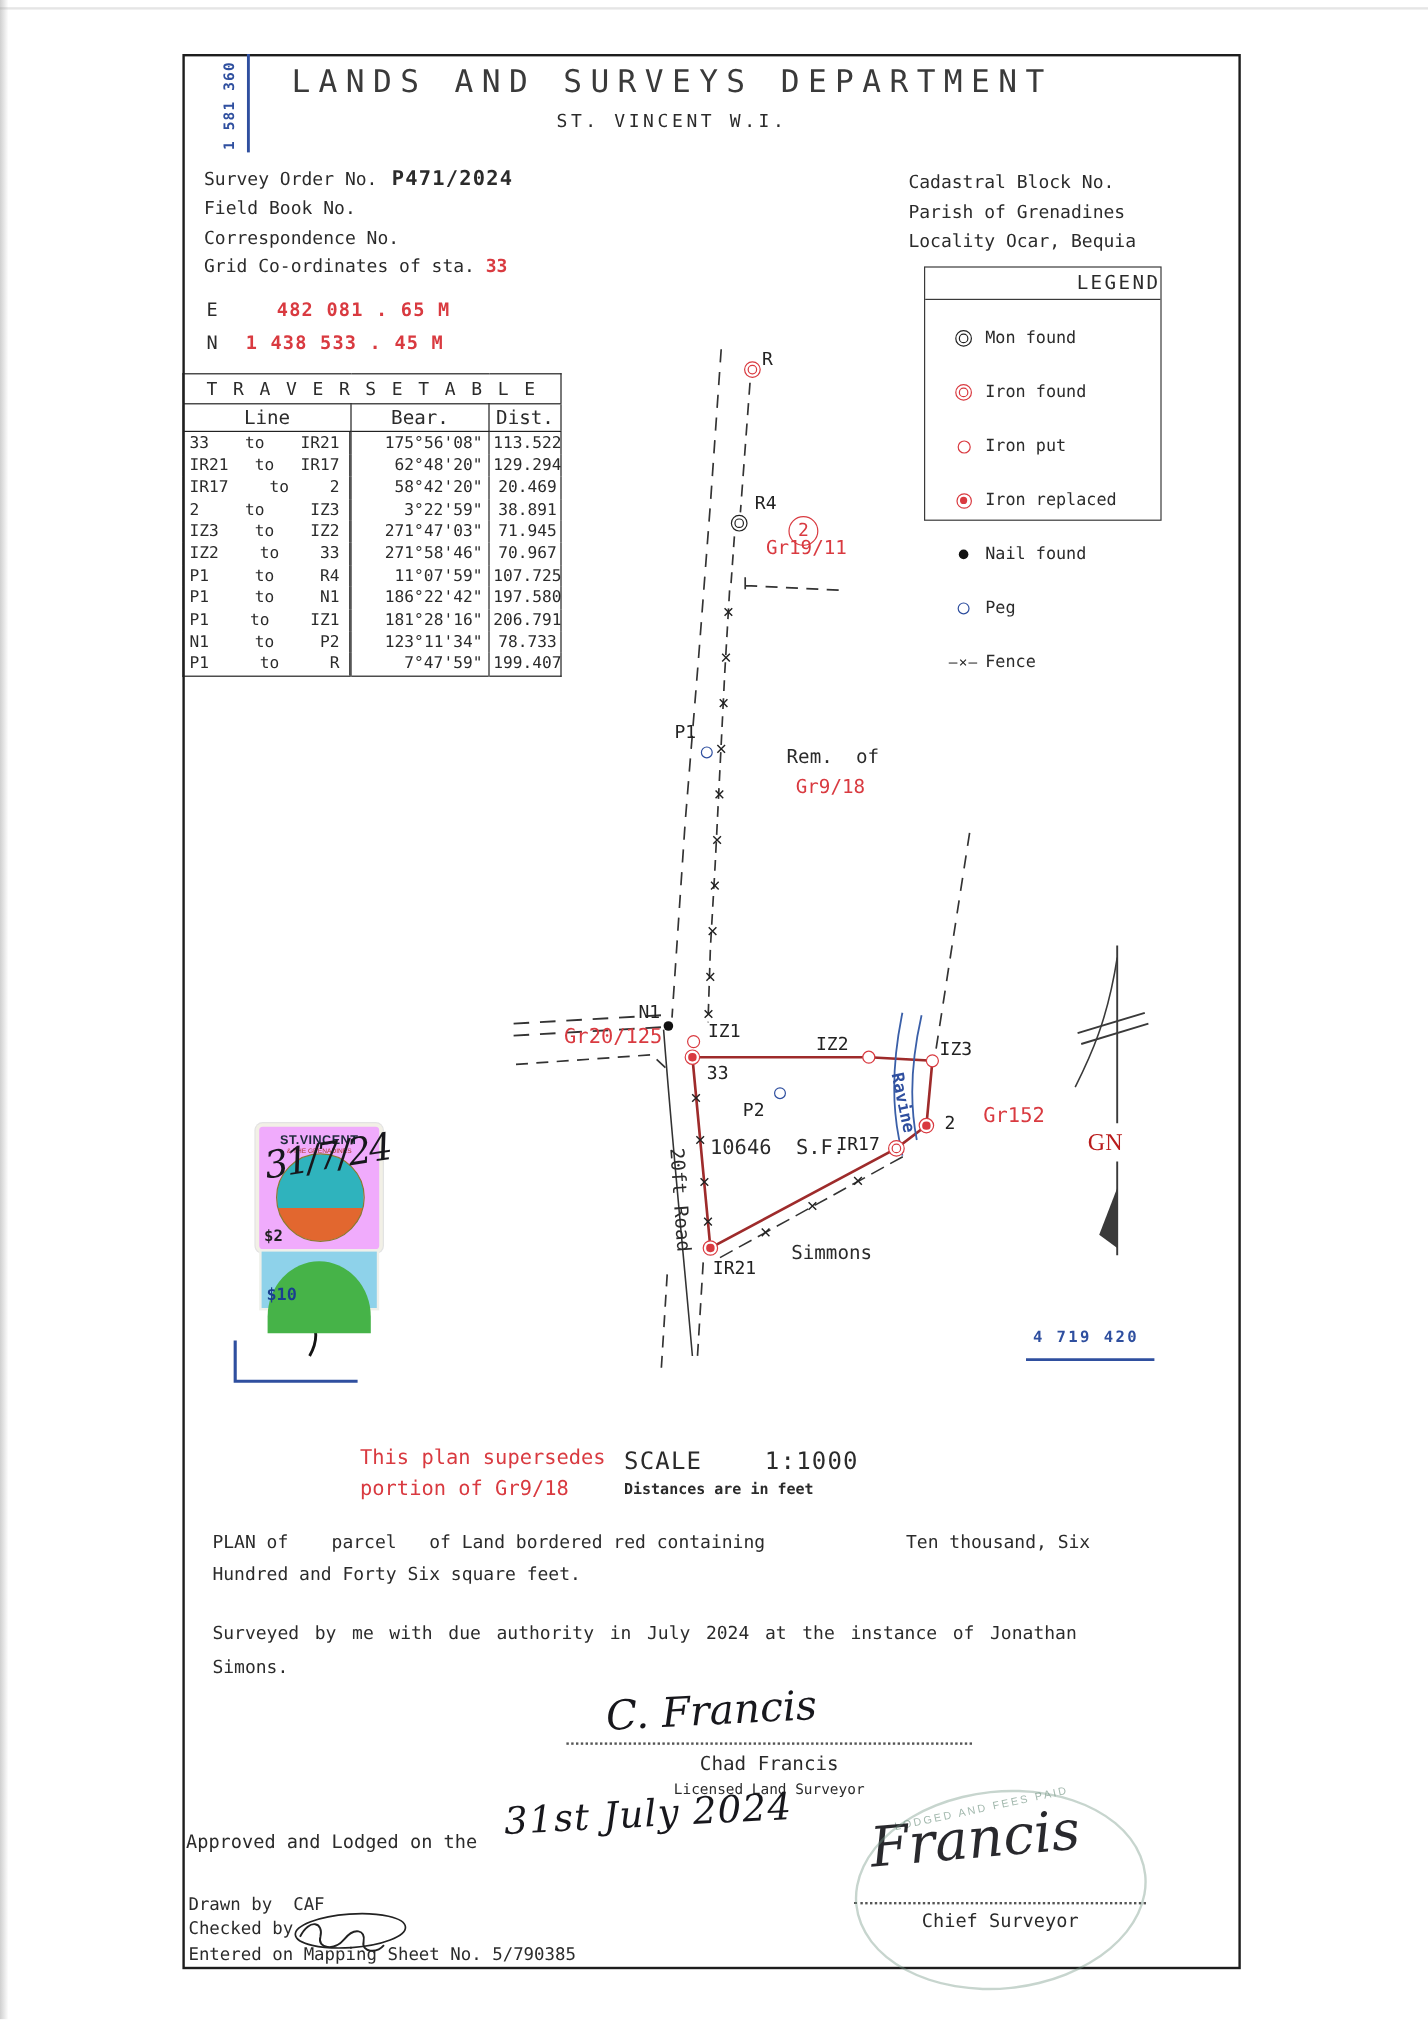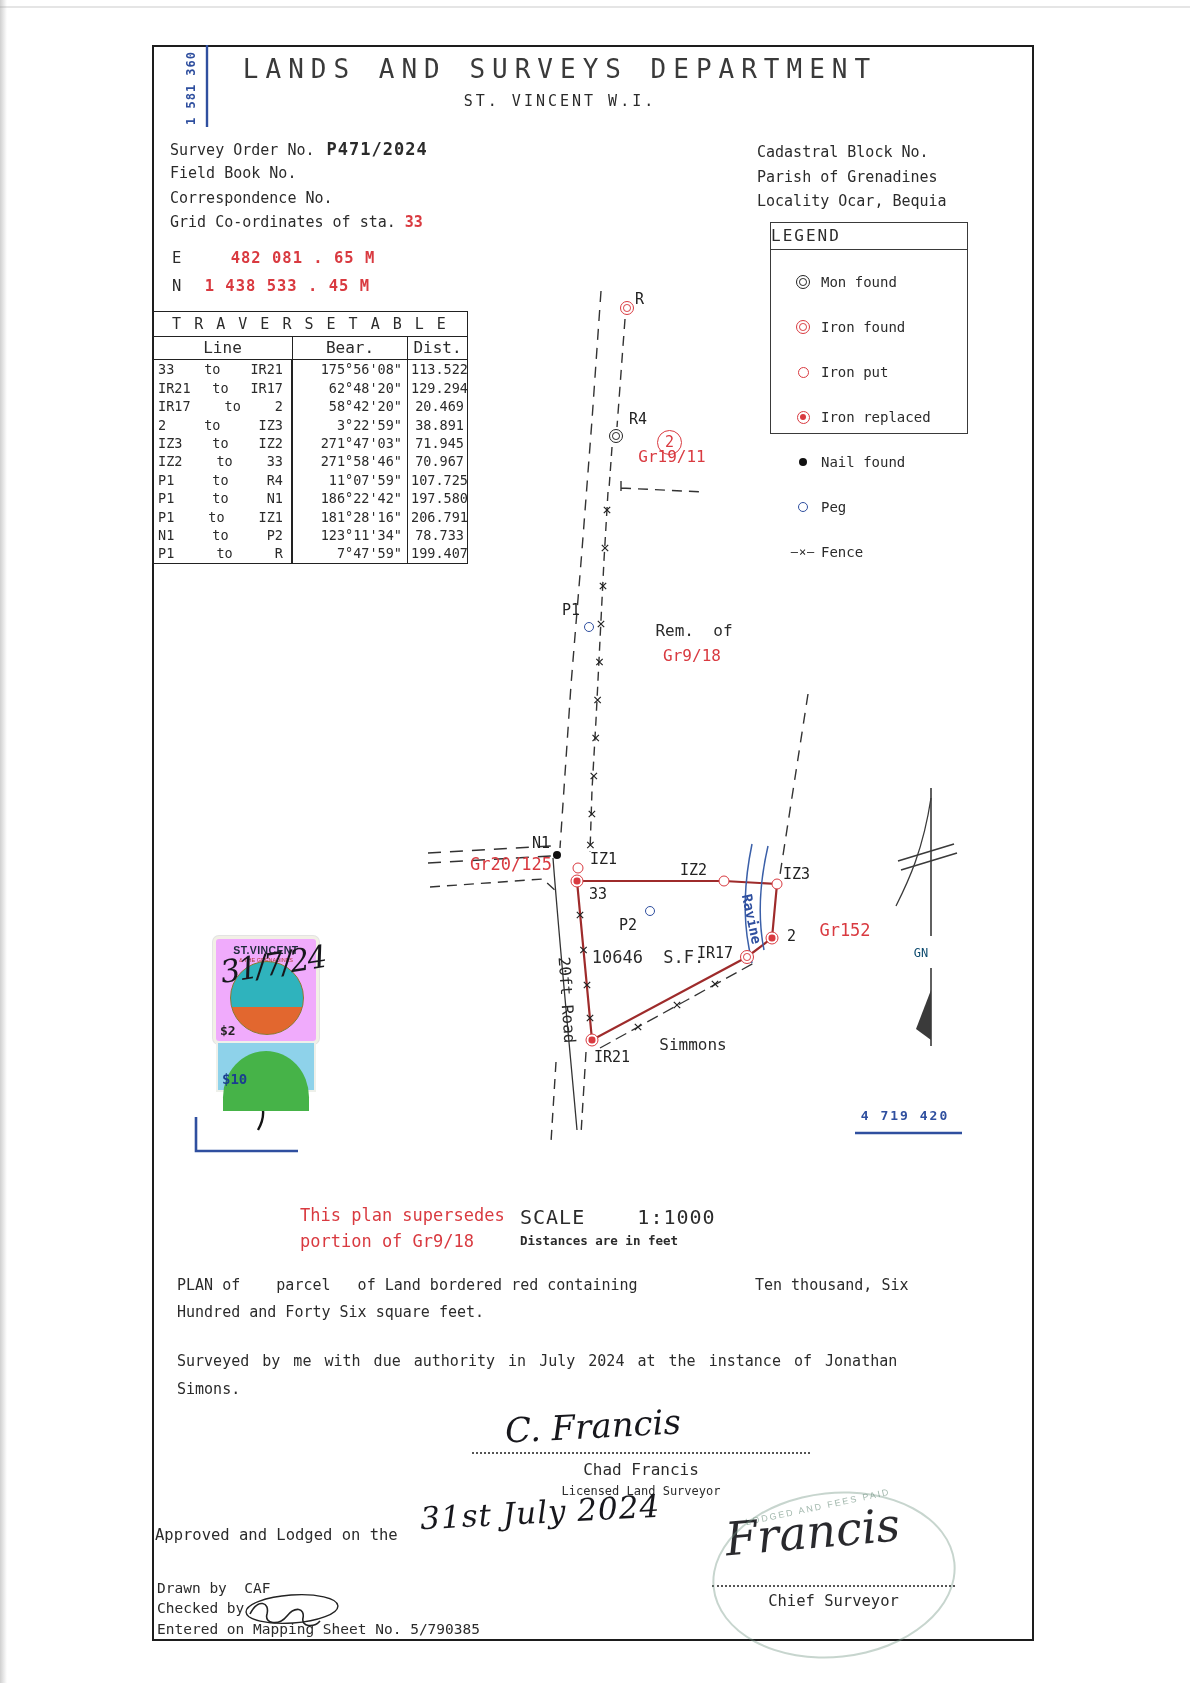--- a/index.html
+++ b/index.html
@@ -16,21 +16,21 @@
   
   .dept-title{left:160px;top:54px;width:800px;text-align:center;font-size:26px;letter-spacing:7px;color:#3a3a3a;}
   .sub-title{left:160px;top:92px;width:800px;text-align:center;font-size:15px;letter-spacing:3px;}
   .plan-no{left:742px;top:86px;font-size:42px;letter-spacing:2px;color:#e04048;}
   .hl{font-size:15px;}
   .hl b{font-size:17px;margin-left:12px;letter-spacing:1px;}
   .coord-row{font-size:15.5px;}
   .coord-row .val{font-weight:bold;color:#d93a40;letter-spacing:1px;}
   
   .legend-box{left:770px;top:222px;width:196px;height:210px;border:1.6px solid #3a3a3a;}
-  .legend-title{border-bottom:1.6px solid #3a3a3a;text-align:left;font-size:16px;
+  .legend-title{border-bottom:1.6px solid #3a3a3a;text-align:right;font-size:16px;
                 letter-spacing:2px;padding:3px 0 4px;}
   .legend-item{display:flex;align-items:center;height:26px;padding-left:14px;margin-top:19px;}
   .legend-sym-wrap{width:36px;display:flex;justify-content:center;}
   .legend-label{font-size:14px;}
   
   .sym{display:block;border-radius:50%;box-sizing:border-box;background:#fff;position:relative;}
   .sym-mon-found{width:14px;height:14px;border:1.6px solid #222;}
   .sym-mon-found::after{content:"";position:absolute;inset:2.2px;border:1.6px solid #222;border-radius:50%;}
   .sym-iron-found{width:14px;height:14px;border:1.6px solid #d93a40;}
   .sym-iron-found::after{content:"";position:absolute;inset:2.2px;border:1.6px solid #d93a40;border-radius:50%;}
@@ -426,21 +426,21 @@
       </div>
       <div class="map-text" style="left: 672px; top: 456px; font-size: 16px; color: rgb(217, 58, 64); transform: translate(-50%, -50%);">Gr19/11</div>
       <div class="map-text" style="left: 694px; top: 630px; font-size: 16px; color: rgb(43, 43, 43); transform: translate(-50%, -50%);">Rem.  of</div>
       <div class="map-text" style="left: 692px; top: 655px; font-size: 16px; color: rgb(217, 58, 64); transform: translate(-50%, -50%);">Gr9/18</div>
       <div class="map-text" style="left: 511px; top: 864px; font-size: 17px; color: rgb(217, 58, 64); transform: translate(-50%, -50%);">Gr20/125</div>
       <div class="map-text" style="left: 648px; top: 957px; font-size: 17px; color: rgb(43, 43, 43); transform: translate(-50%, -50%);">10646  S.F.</div>
       <div class="map-text" style="left: 845px; top: 930px; font-size: 17px; color: rgb(217, 58, 64); transform: translate(-50%, -50%);">Gr152</div>
       <div class="map-text" style="left: 693px; top: 1044px; font-size: 16px; color: rgb(43, 43, 43); transform: translate(-50%, -50%);">Simmons</div>
       <div class="map-text" style="left: 567px; top: 1000px; font-size: 16px; color: rgb(43, 43, 43); transform: translate(-50%, -50%) rotate(86deg);">20ft Road</div>
       <div class="map-text" style="left: 752px; top: 919px; font-size: 14px; color: rgb(47, 79, 159); transform: translate(-50%, -50%) rotate(78deg); font-weight: bold;">Ravine</div>
-      <div class="map-text" style="left: 921px; top: 953px; font-size: 12px; color: #0c4a6e; transform: translate(-50%, -50%);">GN</div>
+      <div class="map-text" style="left: 921px; top: 953px; font-size: 20px; color: #b91c1c; transform: translate(-50%, -50%); font-family: Liberation Serif, serif;">GN</div>
       <div class="map-text" style="left: 905px; top: 1115px; font-size: 13px; color: rgb(47, 79, 159); transform: translate(-50%, -50%); font-weight: bold; letter-spacing: 2px;">4 719 420</div>
       <div class="map-text" style="left: 191px; top: 88px; font-size: 12px; color: rgb(47, 79, 159); transform: translate(-50%, -50%) rotate(-90deg); font-weight: bold; letter-spacing: 1px;">1 581 360</div>
     </div>
   <div class="circled-num">2</div>
 
   <div class="abs stamp-top">
     <div class="stamp-country">ST.VINCENT</div>
     <div class="stamp-sub">&amp; THE GRENADINES</div>
     <div class="stamp-circle"></div>
     <div class="stamp-value2">$2</div>

